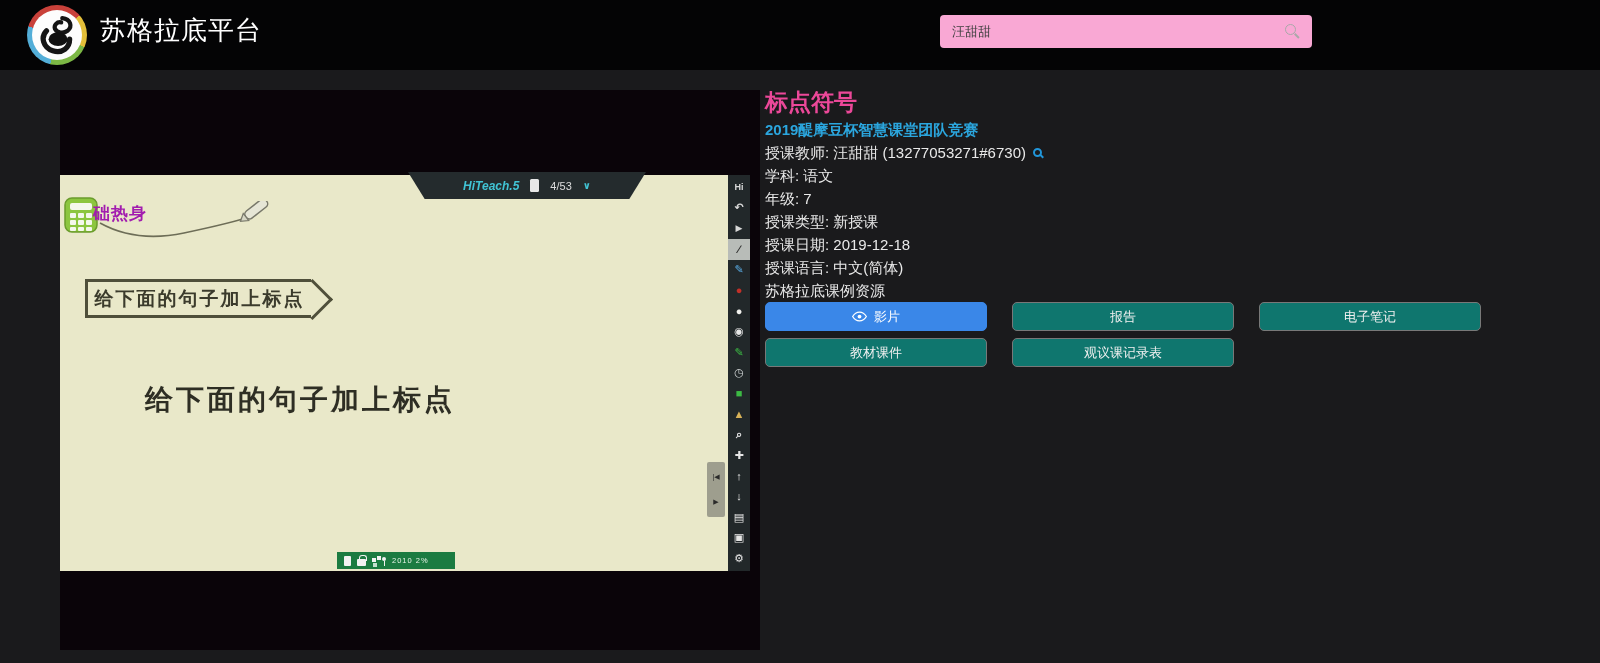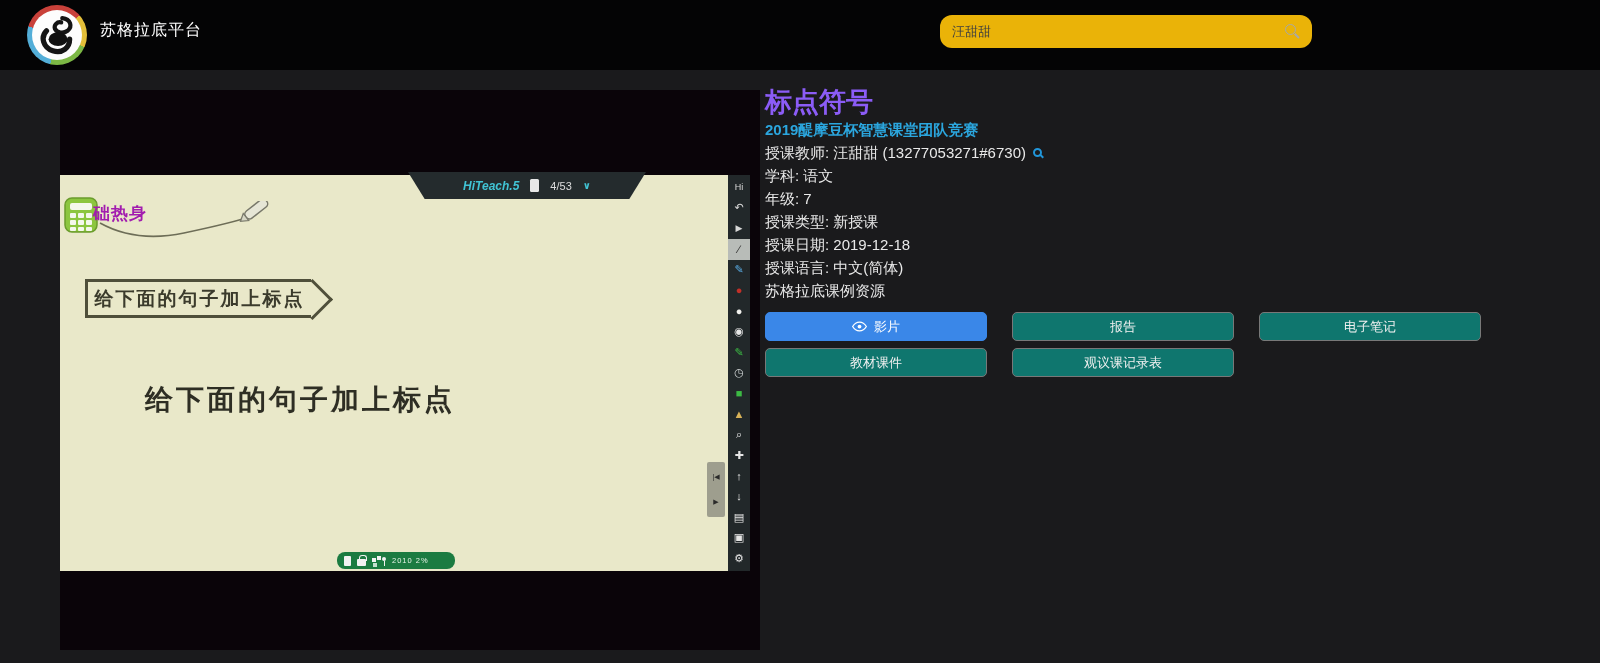--- a/index.html
+++ b/index.html
@@ -10,23 +10,23 @@
     font-family:"Liberation Sans","DejaVu Sans",sans-serif;
   }
 
   
   .header { position:absolute; left:0; top:0; width:1600px; height:70px; background:#040405; }
   .logo { position:absolute; left:27px; top:5px; width:60px; height:60px; border-radius:50%;
     background:conic-gradient(from -30deg, #c9413a 0 22%, #e4bf3a 22% 40%, #7cb845 40% 62%, #53aed8 62% 88%, #c9413a 88% 100%); }
   .logo-inner { position:absolute; inset:5px; background:#fdfdfd; border-radius:50%;
     display:flex; align-items:center; justify-content:center; }
   .brand { position:absolute; left:100px; top:0; height:60px; display:flex; align-items:center;
-    color:#ffffff; font-size:16px; font-weight:normal; letter-spacing:1px; }
+    color:#ffffff; font-size:26px; font-weight:normal; letter-spacing:1px; }
   .search-box { position:absolute; left:940px; top:15px; width:372px; height:33px;
-    background:#eab308; border-radius:12px; }
+    background:#f9a8d4; border-radius:4px; }
   .search-box input { width:100%; height:100%; border:none; outline:none; background:transparent;
     padding:0 38px 0 12px; font-size:13px; color:#3f3f3f; font-family:inherit; }
   .mag-gray { position:absolute; right:16px; top:9px; width:11px; height:11px;
     border:1.5px solid #a9a9a9; border-radius:50%; }
   .mag-gray::after { content:""; position:absolute; width:6px; height:1.5px; background:#a9a9a9;
     right:-5px; bottom:-2px; transform:rotate(45deg); }
 
   
   .video { position:absolute; left:60px; top:90px; width:700px; height:560px; background:#0a0409; }
   .board { position:absolute; left:0; top:85px; width:690px; height:396px; background:#e9e8c9; }
@@ -50,50 +50,50 @@
     font-size:19px; font-weight:bold; color:#3b3b2c; letter-spacing:2px; }
   .banner::after { content:""; position:absolute; right:-16px; top:3px; width:26px; height:26px;
     border-top:3px solid #4f4f3a; border-right:3px solid #4f4f3a; transform:rotate(45deg); }
 
   .sentence { position:absolute; left:55px; top:206px; width:370px; text-align:center;
     font-size:28px; font-weight:bold; color:#2e2e24; letter-spacing:3px; }
 
   .vtoolbar { position:absolute; right:0; top:0; width:22px; height:396px; background:#22282a;
     display:flex; flex-direction:column; padding:2px 0; }
   .ticon { flex:1; display:flex; align-items:center; justify-content:center;
-    font-size:11px; font-weight:normal; line-height:1; }
+    font-size:11px; font-weight:bold; line-height:1; }
 
   .navpanel { position:absolute; left:647px; top:287px; width:18px; height:55px;
     background:rgba(150,150,135,.9); border-radius:2px; color:#2a2a2a;
     font-size:7px; text-align:center; display:flex; flex-direction:column;
     justify-content:space-around; padding:3px 0; }
 
   .gbar { position:absolute; left:277px; top:377px; width:118px; height:17px; background:#1b7b41;
-    border-radius:8px; display:flex; align-items:center; gap:6px; padding:0 7px; }
+    border-radius:0; display:flex; align-items:center; gap:6px; padding:0 7px; }
   .s-page { width:7px; height:10px; background:#f2f2f2; border-radius:1px; }
   .s-lock { width:9px; height:7px; background:#f2f2f2; border-radius:1px; position:relative; margin-top:3px; }
   .s-lock::before { content:""; position:absolute; left:1.5px; top:-4px; width:6px; height:5px;
     border:1.5px solid #f2f2f2; border-bottom:none; border-radius:3px 3px 0 0; }
   .s-grid { width:4px; height:4px; background:#f2f2f2;
     box-shadow:5px -2px 0 #f2f2f2, 1px 5px 0 rgba(255,255,255,.75); margin-top:-2px; }
   .s-sig { width:4px; height:4px; background:#f2f2f2; border-radius:50%; position:relative; margin-top:-3px; }
   .s-sig::after { content:""; position:absolute; left:1.5px; top:4px; width:1.5px; height:5px; background:#f2f2f2; }
   .s-text { color:#e8f4e8; font-size:7.5px; letter-spacing:1px; white-space:nowrap; }
 
   
   .panel { position:absolute; left:765px; top:88px; width:717px; }
-  .title { font-size:27px; font-weight:bold; color:#8b5cf6; line-height:28px; }
+  .title { font-size:23px; font-weight:bold; color:#ec4899; line-height:28px; }
   .linkrow { line-height:23px; margin-top:2px; }
   .contest-link { color:#2ba6de; font-size:15px; font-weight:bold; text-decoration:none; cursor:pointer; }
   .info-line { color:#e9e9e9; font-size:15px; line-height:23px; display:flex; align-items:center; gap:7px; }
   .mag-blue { width:9px; height:9px; border:2px solid #2196d9; border-radius:50%;
     position:relative; display:inline-block; cursor:pointer; }
   .mag-blue::after { content:""; position:absolute; width:5px; height:2px; background:#2196d9;
     right:-4px; bottom:-2px; transform:rotate(45deg); }
-  .btn-grid { margin-top:10px; display:grid; grid-template-columns:repeat(3,222px);
+  .btn-grid { display:grid; grid-template-columns:repeat(3,222px);
     column-gap:25px; row-gap:7px; }
   .res-btn { height:29px; background:#0f766e; border:1px solid #787878; border-radius:5px;
     color:#f0f0f0; font-size:13px; display:flex; align-items:center; justify-content:center;
     gap:7px; cursor:pointer; font-family:inherit; }
   .res-btn.active { background:#3a87e8; border-color:#3a87e8; color:#ffffff; }
 </style>
 </head>
 <body>
 
 <div class="header">

